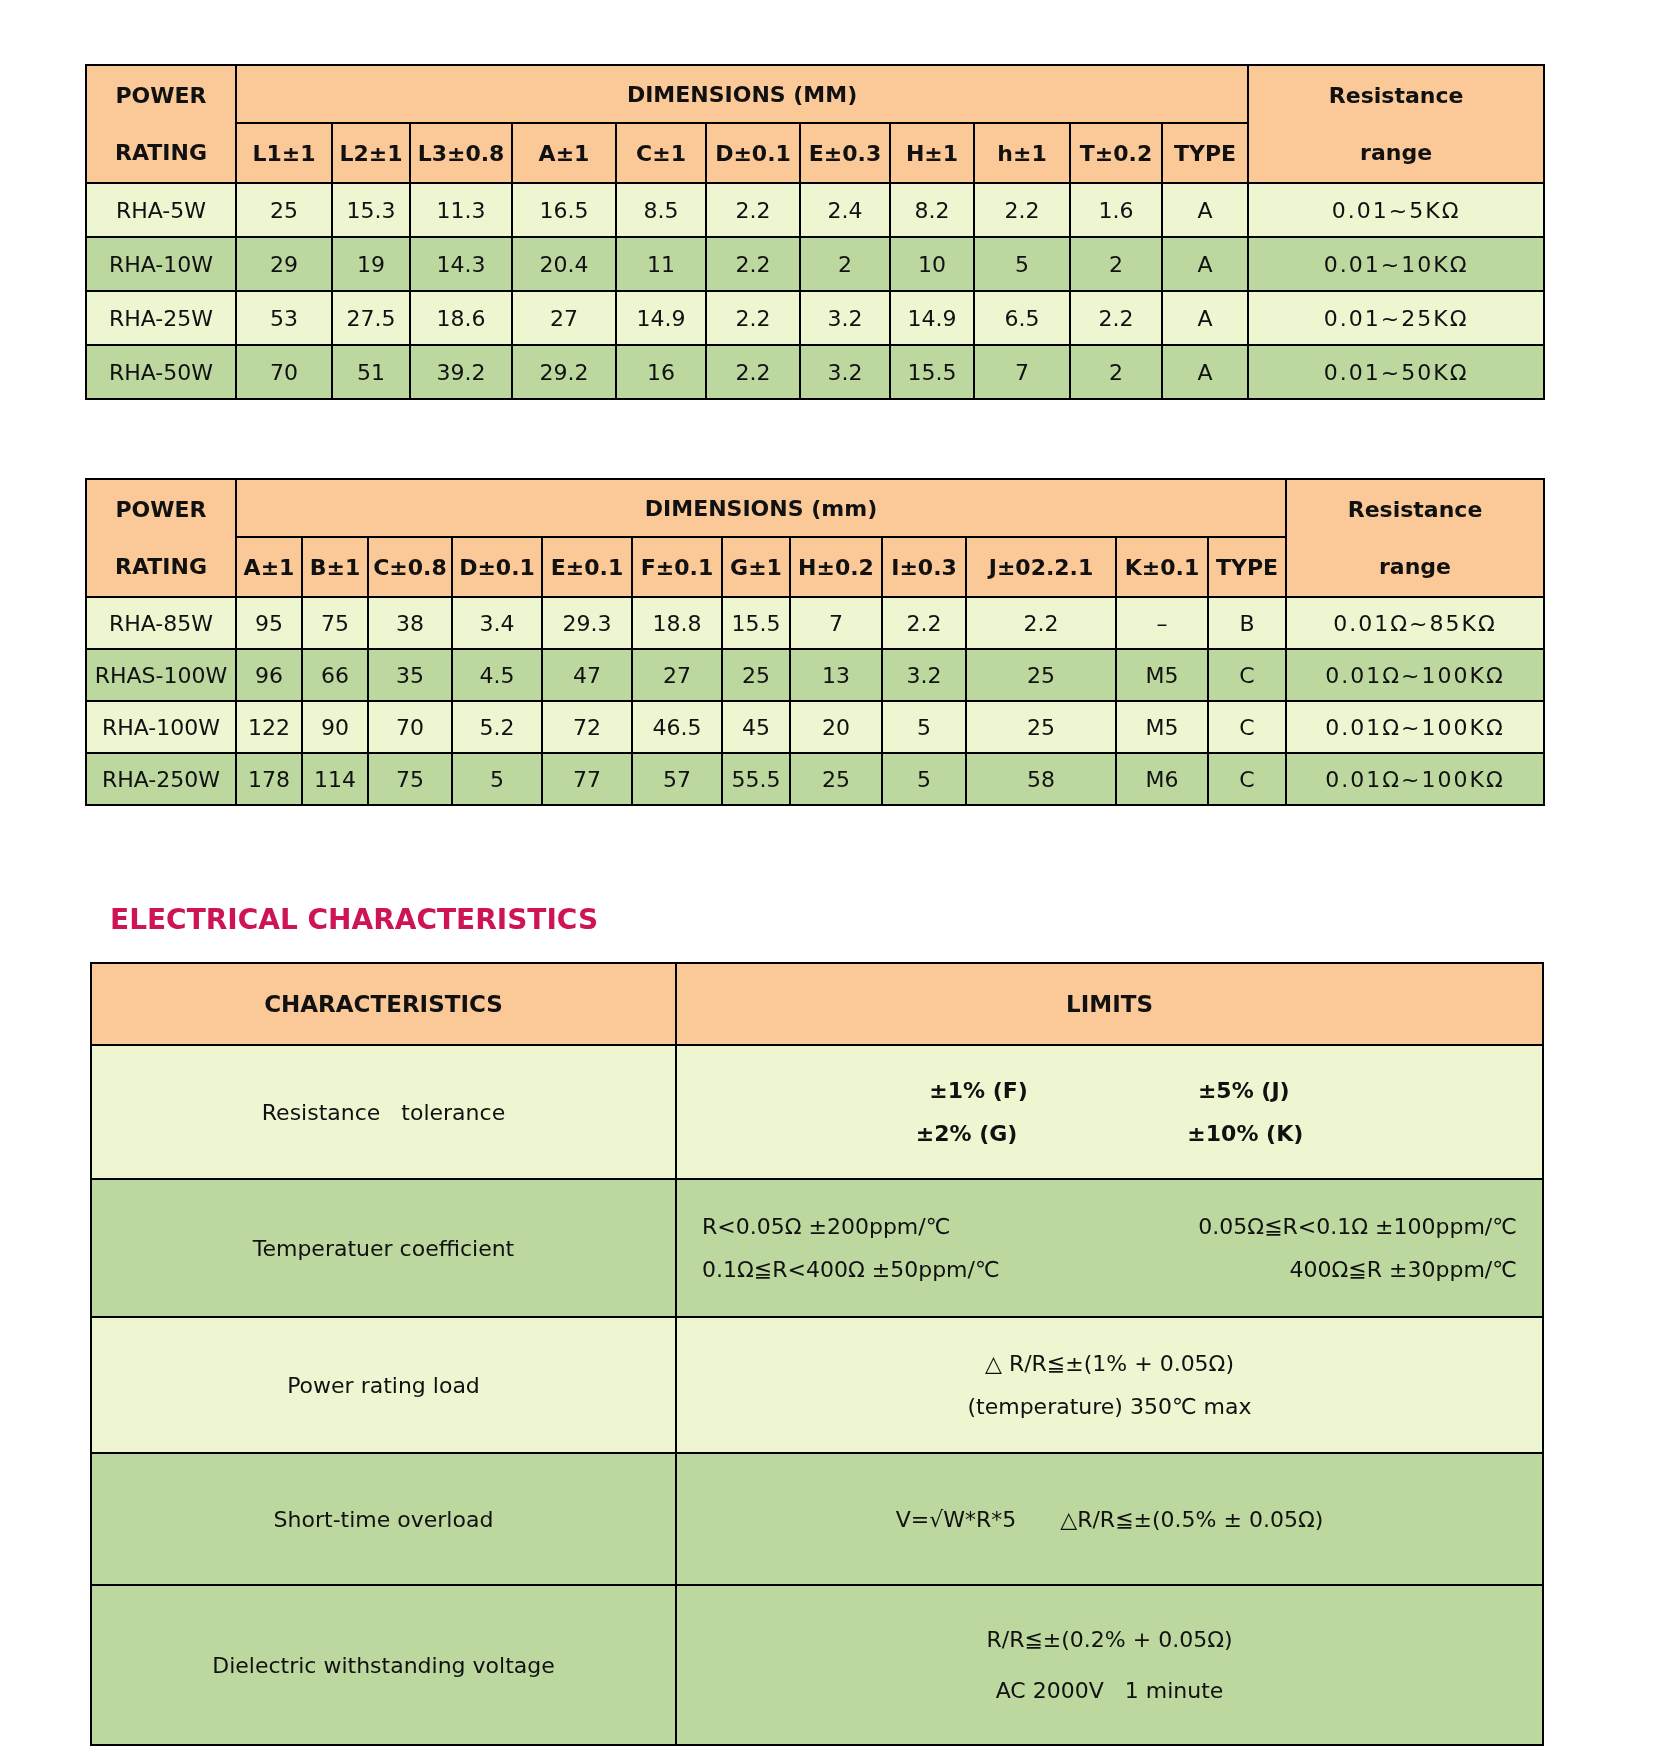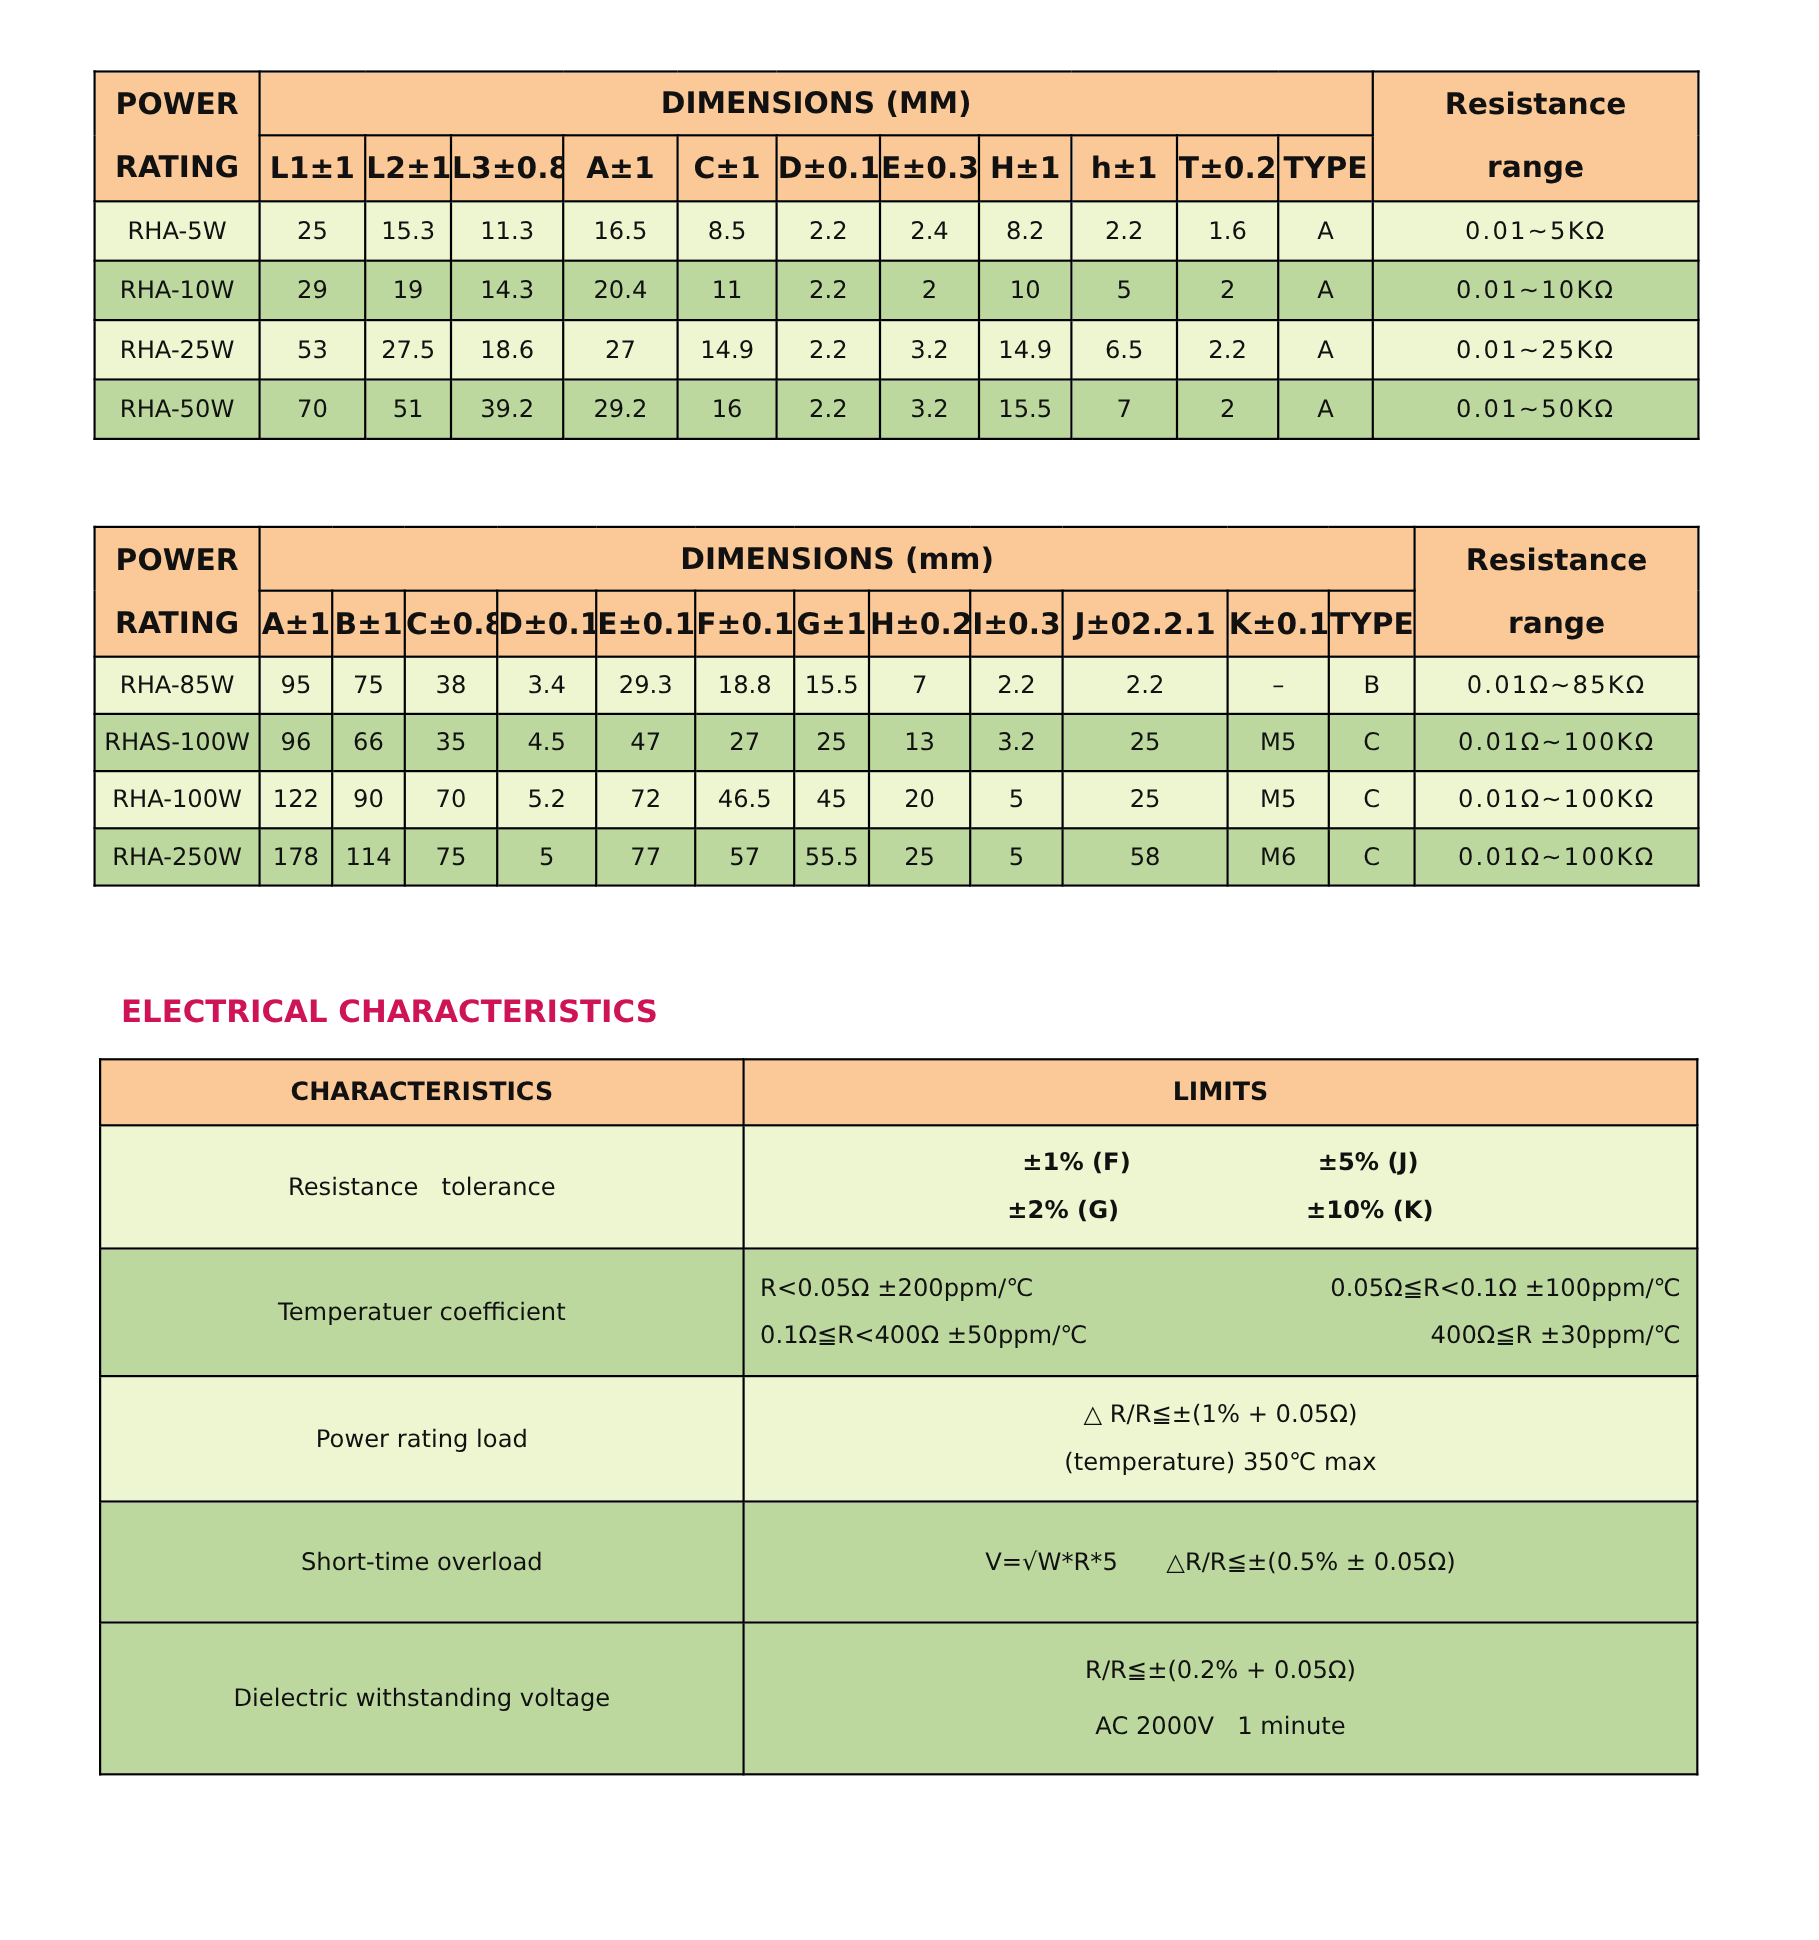--- a/index.html
+++ b/index.html
@@ -14,38 +14,38 @@
     width:1654px;height:1764px;background:#ffffff;position:relative;
     font-family:"DejaVu Sans","Liberation Sans",sans-serif;color:#111;
   }
   table{border-collapse:collapse;table-layout:fixed;}
   
   .dim-table{position:absolute;width:1458px;}
   .dim-table td{
     border:2px solid var(--border);text-align:center;vertical-align:middle;
     font-size:22px;overflow:hidden;padding:0;
   }
-  .dim-table td.hdr{background:var(--header-fill);font-weight:bold;font-size:27px;}
+  .dim-table td.hdr{background:var(--header-fill);font-weight:bold;font-size:22px;}
   .hcell-line{height:57px;line-height:57px;}
   .dim-table tr.subhdr td{height:58px;}
   .t1 tr.data td{height:52px;}
   .t2 tr.data td{height:50px;}
   tr.r-light td{background:var(--row-light);}
   tr.r-dark td{background:var(--row-dark);}
   .range{letter-spacing:2px;}
   
   .section-title{
     position:absolute;left:110px;top:903px;
     font-size:28px;font-weight:bold;color:var(--title-color);
   }
   
   .ec-table{position:absolute;left:90px;top:962px;width:1452px;}
   .ec-table td{
     border:2px solid var(--border);vertical-align:middle;font-size:22px;
-    padding:4px;overflow:hidden;
+    padding:15px;overflow:hidden;
   }
   .ec-table td.hdr{
     background:var(--header-fill);font-weight:bold;text-align:center;
     height:50px;font-size:23px;
   }
   .ec-label{text-align:center;white-space:pre-wrap;}
   .lim-cell{
     display:flex;flex-direction:column;justify-content:space-evenly;
     height:100%;padding:0 10px;box-sizing:border-box;
   }

